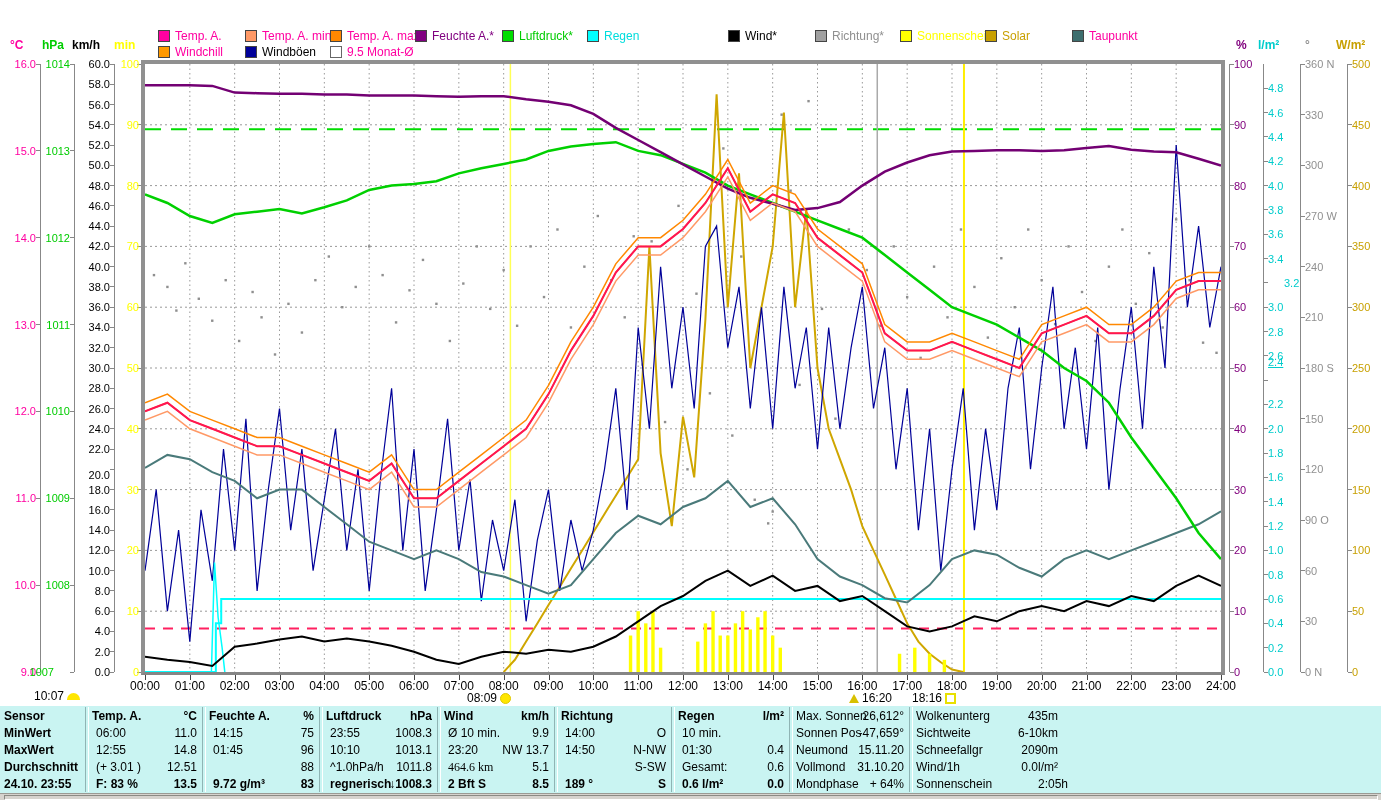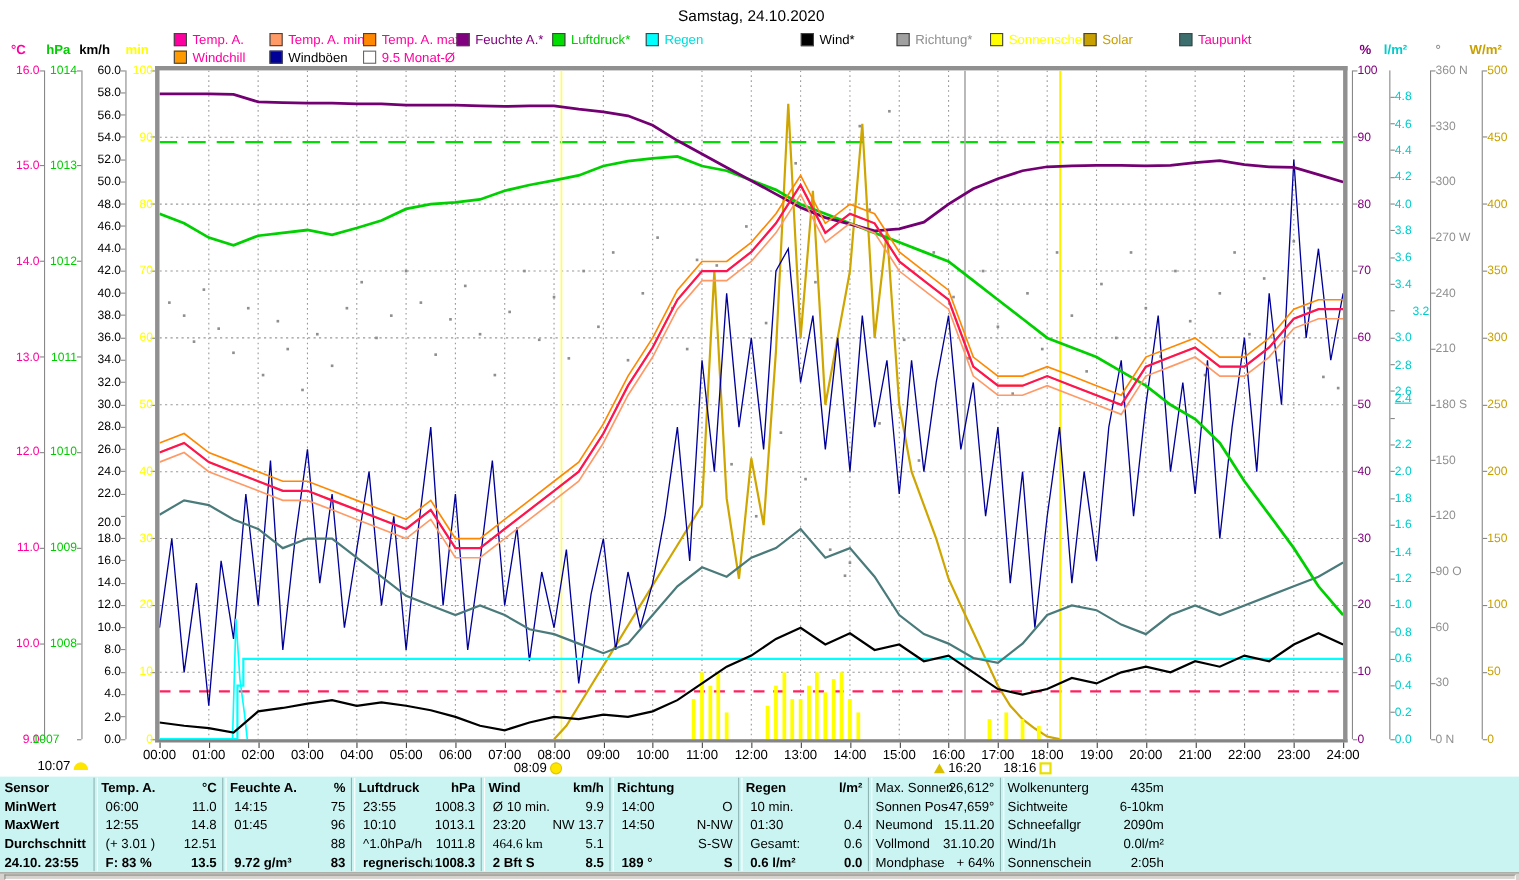--- a/index.html
+++ b/index.html
@@ -29,21 +29,20 @@
   .t-bold{font-weight:bold;}
   .t-div{top:1px;height:85px;width:2px;border-left:1px solid #8fb4b4;border-right:1px solid #ffffff;}
   #status-bar{left:0;top:793px;width:1381px;height:7px;background:#d6d3ce;border-top:1px solid #9a9a94;}
   #status-inner{left:4px;top:795px;width:1372px;height:3px;border-top:1px solid #8a8a84;border-left:1px solid #8a8a84;
      border-bottom:1px solid #fff;border-right:1px solid #fff;}
 </style>
 </head>
 <body>
 
 <div id="root">
-  <div class="abs" id="page-title">Samstag, 24.10.2020</div>
   <div class="abs" id="legend" style="left:0;top:0;">
       <div class="abs legend-item" style="left: 158px; top: 29px;">
         <span class="sw" style="background: rgb(255, 0, 160);"></span>
         <span style="color: rgb(255, 0, 160);">Temp. A.</span>
       </div>
       <div class="abs legend-item" style="left: 245px; top: 29px;">
         <span class="sw" style="background: rgb(255, 153, 102);"></span>
         <span style="color: rgb(255, 0, 160);">Temp. A. min</span>
       </div>
       <div class="abs legend-item" style="left: 330px; top: 29px;">
@@ -662,17 +661,17 @@
       <div class="abs t-div" style="left: 909px;"></div>
       <div class="abs t-cell" style="left: 916px; top: 3px; text-align: left;">Wolkenunterg</div>
       <div class="abs t-cell" style="left: 912px; top: 3px; width: 146px; text-align: right;">435m</div>
       <div class="abs t-cell" style="left: 916px; top: 20px; text-align: center;">Sichtweite</div>
       <div class="abs t-cell" style="left: 912px; top: 20px; width: 146px; text-align: right;">6-10km</div>
       <div class="abs t-cell" style="left: 916px; top: 37px; text-align: left;">Schneefallgr</div>
       <div class="abs t-cell" style="left: 912px; top: 37px; width: 146px; text-align: right;">2090m</div>
       <div class="abs t-cell" style="left: 916px; top: 54px; text-align: left;">Wind/1h</div>
       <div class="abs t-cell" style="left: 912px; top: 54px; width: 146px; text-align: right;">0.0l/m²</div>
       <div class="abs t-cell" style="left: 916px; top: 71px; text-align: left;">Sonnenschein</div>
-      <div class="abs t-cell" style="left: 912px; top: 71px; width: 146px; text-align: right;">2:05h</div>
+      <div class="abs t-cell" style="left: 912px; top: 71px; width: 146px; text-align: right; padding-left: 10px;">2:05h</div>
     </div>
   <div class="abs" id="status-bar"></div>
   <div class="abs" id="status-inner"></div>
 </div>
 
 </body></html>

